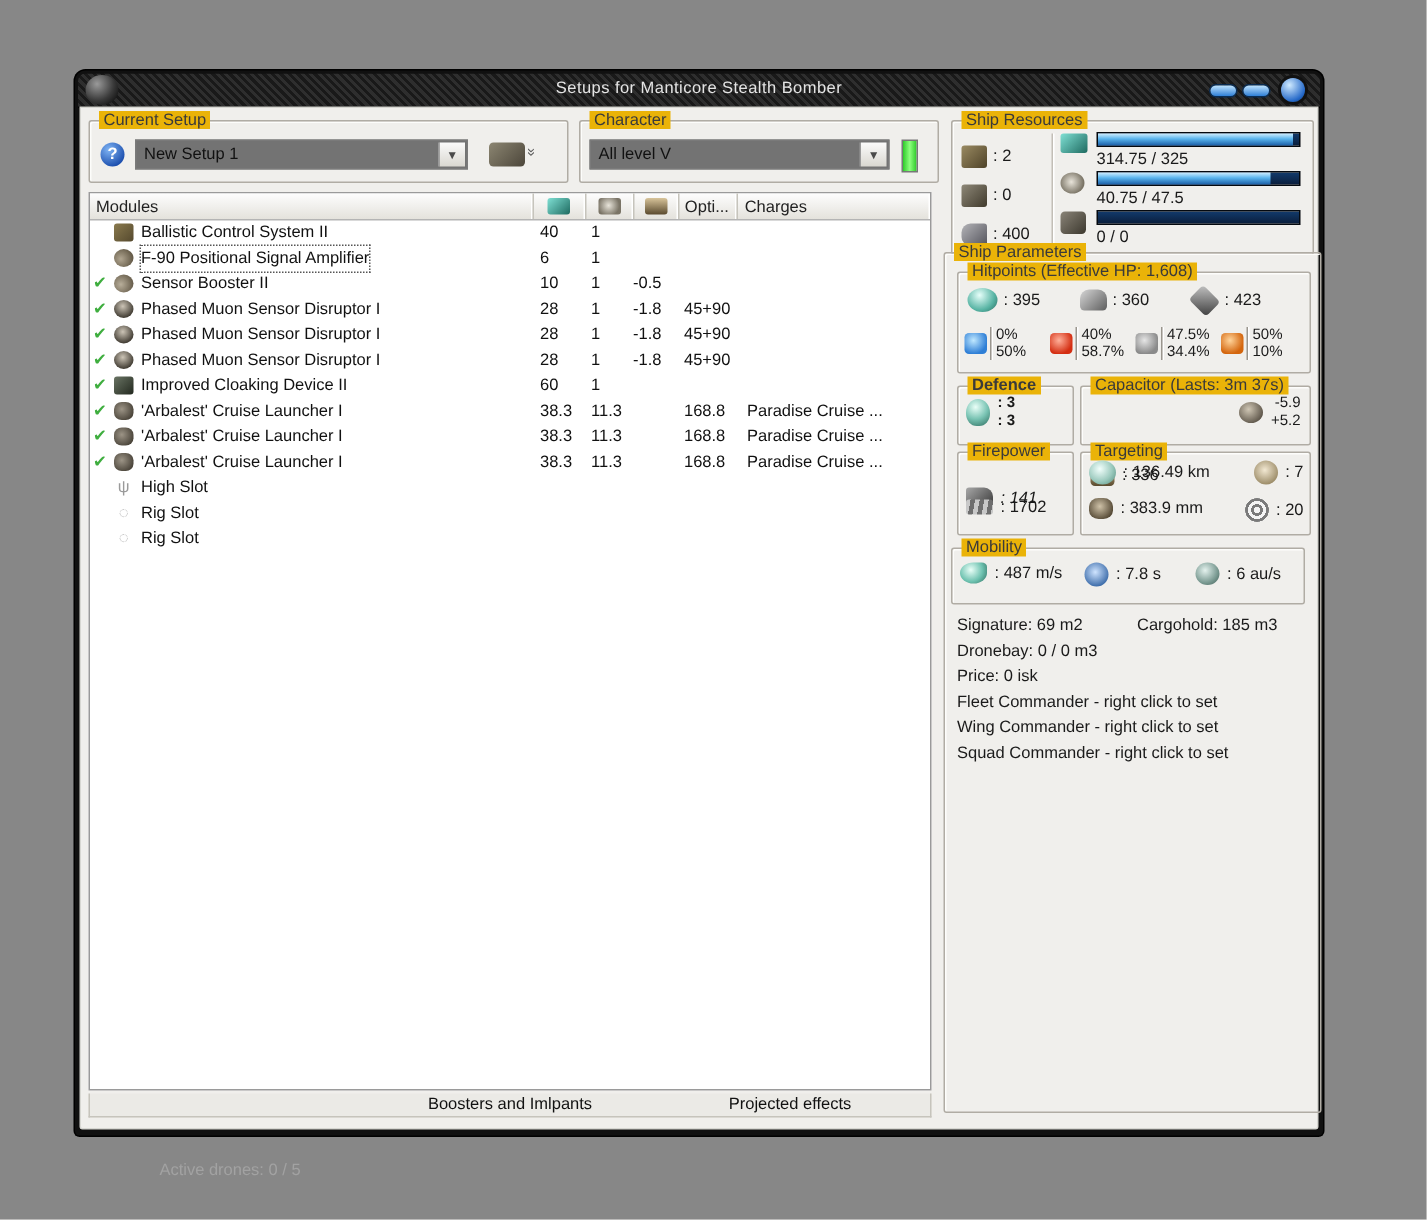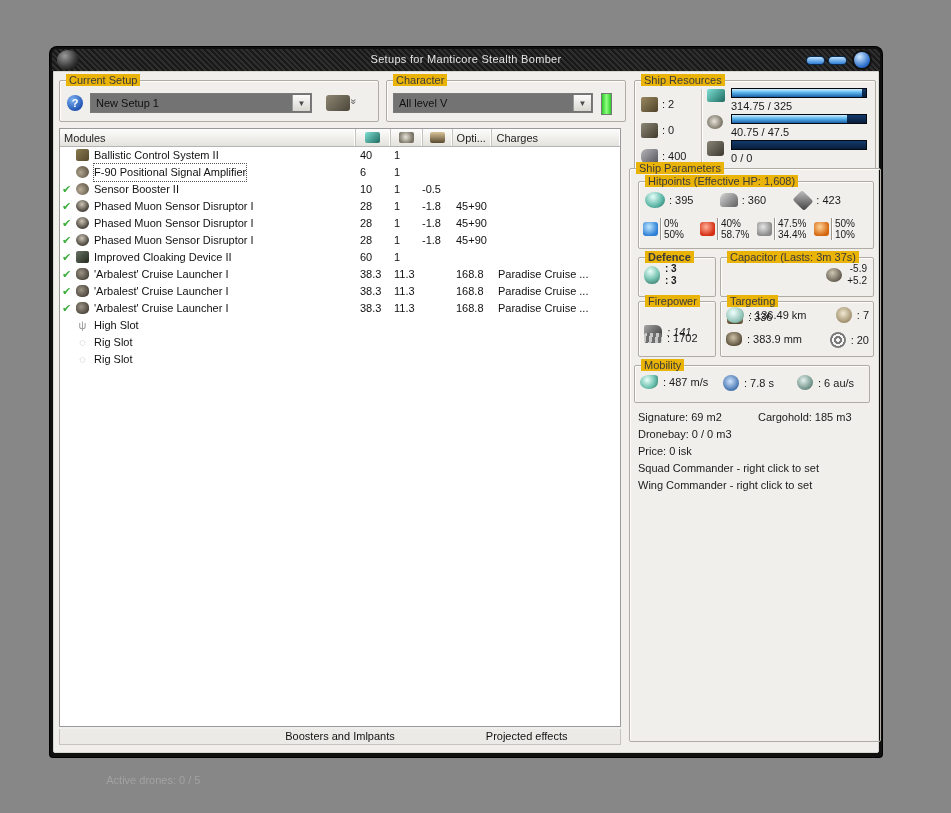--- a/index.html
+++ b/index.html
@@ -498,22 +498,25 @@
           <span class="ispan">Signature: 69 m2</span>
           <span class="ispan second">Cargohold: 185 m3</span>
         </div>
         <div class="iline">
             <span class="ispan">Dronebay: 0 / 0 m3</span>
           </div>
         <div class="iline">
             <span class="ispan">Price: 0 isk</span>
           </div>
         <div class="iline">
-            <span class="ispan">Squad Commander - right click to set</span>
+            <span class="ispan">Fleet Commander - right click to set</span>
           </div>
         <div class="iline">
             <span class="ispan">Wing Commander - right click to set</span>
           </div>
+        <div class="iline">
+            <span class="ispan">Squad Commander - right click to set</span>
+          </div>
       </div>
     </div>
 
   </div>
 </div>
 
 </body></html>

